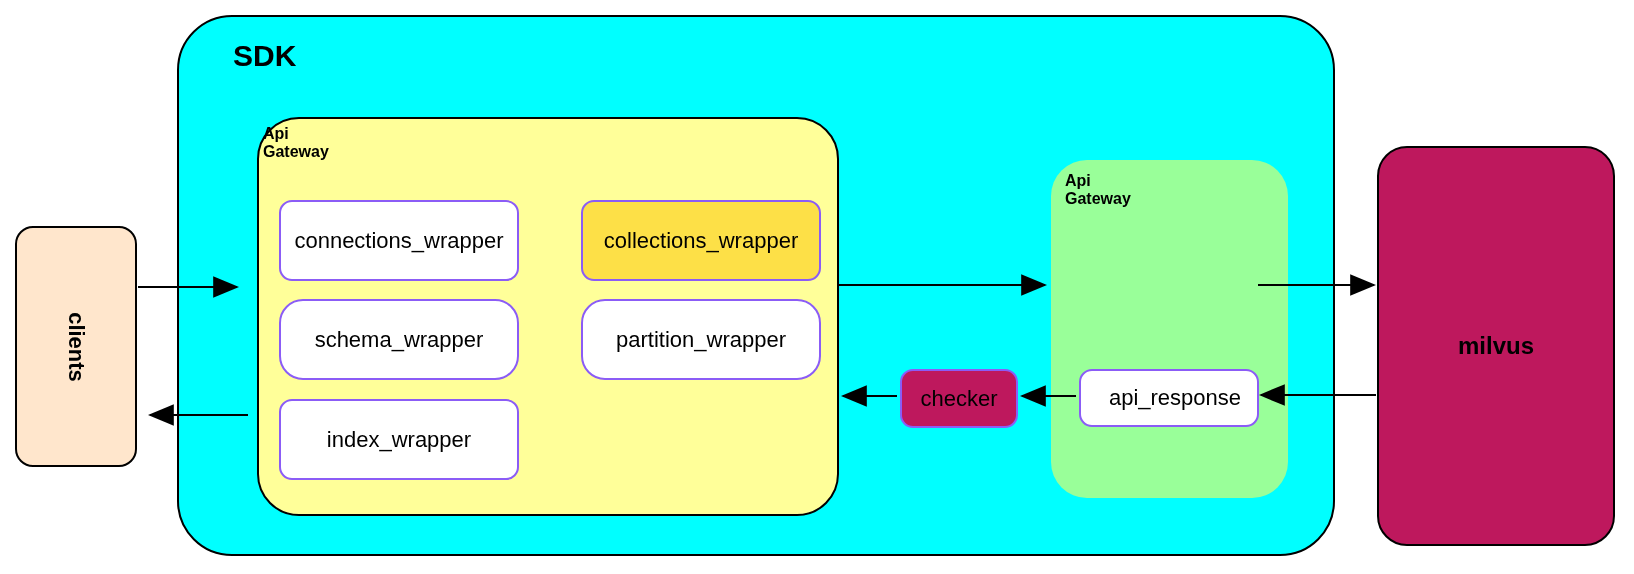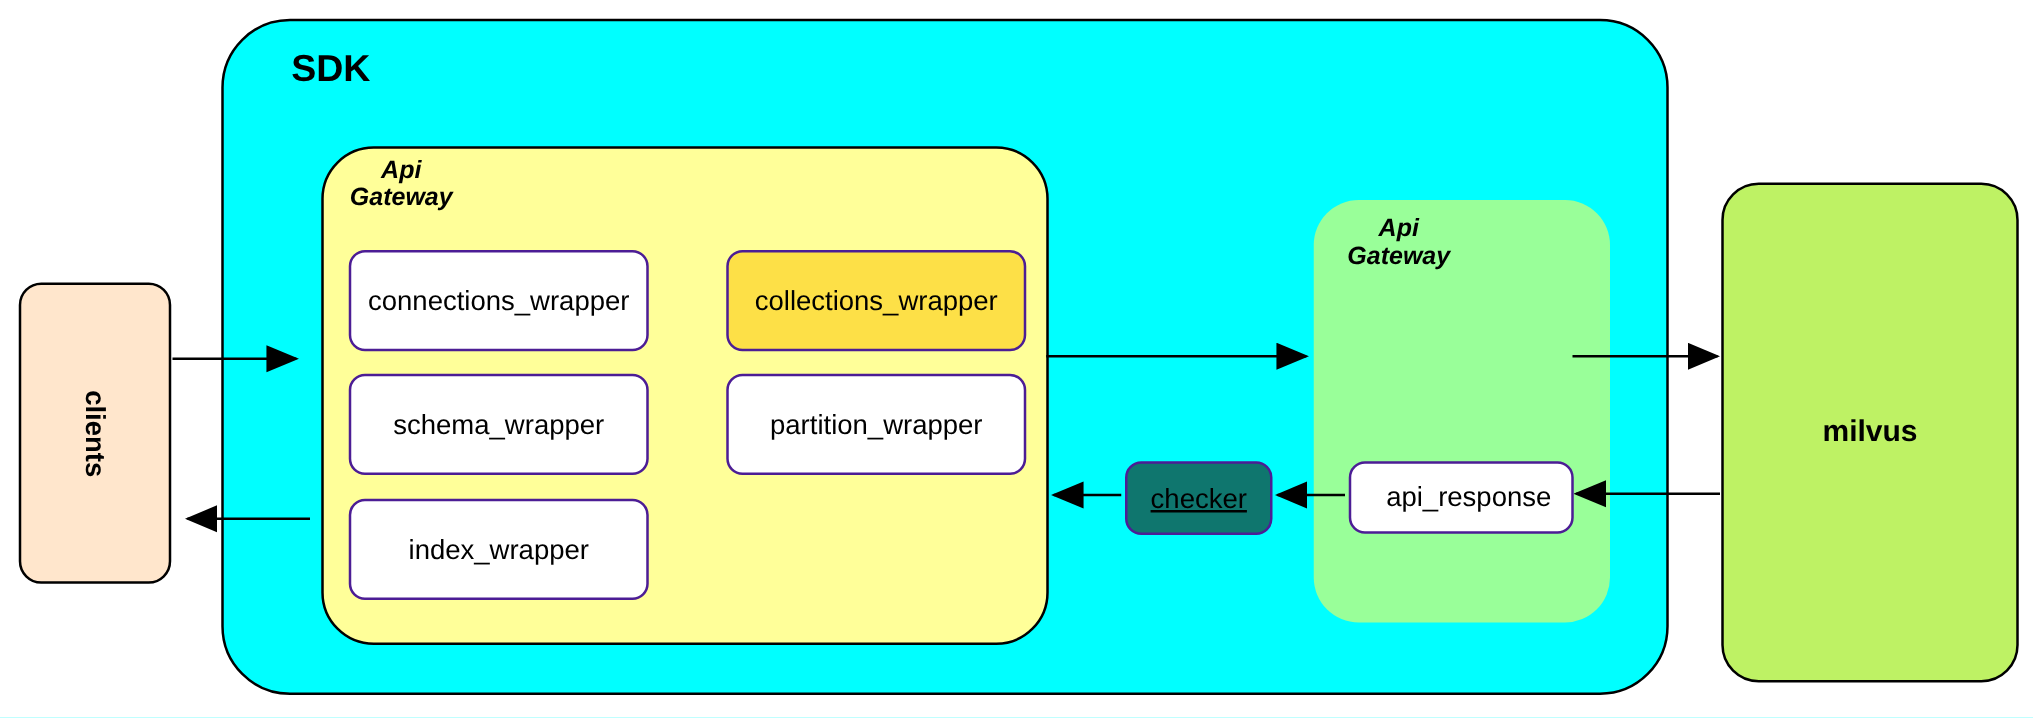--- a/index.html
+++ b/index.html
@@ -23,34 +23,34 @@
     position: absolute; left: 54px; top: 22px;
     font-size: 30px; font-weight: bold; line-height: 1.1;
   }
 
   .api-wrapper {
     left: 78px; top: 100px; width: 582px; height: 399px;
     border-radius: 42px;
   }
   .block-label {
     position: absolute;
-    font-weight: bold; font-size: 20px; line-height: 1.12;
-    text-align: center; white-space: nowrap; font-style: italic;
+    font-weight: bold; font-size: 16px; line-height: 1.12;
+    text-align: left; white-space: nowrap;
   }
   .api-wrapper .block-label { left: 4px; top: 6px; width: 116px; }
 
   .wnode {
     position: absolute;
-    background: #ffffff; border: 2px solid #4c1d95; border-radius: 13px;
+    background: #ffffff; border: 2px solid #8b5cf6; border-radius: 13px;
     display: flex; align-items: center; justify-content: center;
     font-size: 22px; white-space: nowrap;
   }
   .module { width: 240px; height: 81px; }
   .c1 { left: 20px; } .c2 { left: 322px; }
-  .r1 { top: 81px; } .r2 { top: 180px; } .r3 { top: 280px; }
+  .r1 { top: 81px; } .r2 { top: 180px; border-radius: 24px; } .r3 { top: 280px; }
 
   .gateway {
     left: 872px; top: 143px; width: 237px; height: 338px;
     border: none; border-radius: 36px;
   }
   .gateway .block-label { left: 14px; top: 12px; width: 108px; }
   .gw-node { left: 28px; width: 180px; height: 58px; }
   .gw-request { top: 99px; }
   .gw-response { top: 209px; }
 
@@ -100,28 +100,28 @@
     </div>
 
     <div class="shape gateway" style="background-color: rgb(153, 255, 153);">
       <div class="block-label">
         <div>Api</div>
         <div>Gateway</div>
       </div>
       <div class="wnode gw-node gw-response" style="background-color: rgb(255, 255, 255); padding-left: 12px;">api_response</div>
     </div>
 
-    <div class="wnode checker" style="background-color: #0f766e; text-decoration: underline;">checker</div>
+    <div class="wnode checker" style="background-color: #be185d;">checker</div>
   </div>
 
   <div class="shape clients" style="background-color: rgb(255, 230, 204);">
     <span class="vertical-text">clients</span>
   </div>
 
-  <div class="shape milvus" style="background-color: #bef264;">milvus</div>
+  <div class="shape milvus" style="background-color: #be185d;">milvus</div>
 
   <svg class="edge-layer" width="1634" height="574" viewBox="0 0 1634 574" xmlns="http://www.w3.org/2000/svg">
     <defs>
       <marker id="arrowhead" viewBox="0 0 12 10" refX="11" refY="5" markerWidth="13" markerHeight="11" orient="auto">
         <path d="M0,0 L12,5 L0,10 z" fill="#000"></path>
       </marker>
     </defs>
     <line x1="138" y1="287" x2="237" y2="287" marker-end="url(#arrowhead)"></line>
     <line x1="837" y1="285" x2="1045" y2="285" marker-end="url(#arrowhead)"></line>
     <line x1="1258" y1="285" x2="1374" y2="285" marker-end="url(#arrowhead)"></line>

